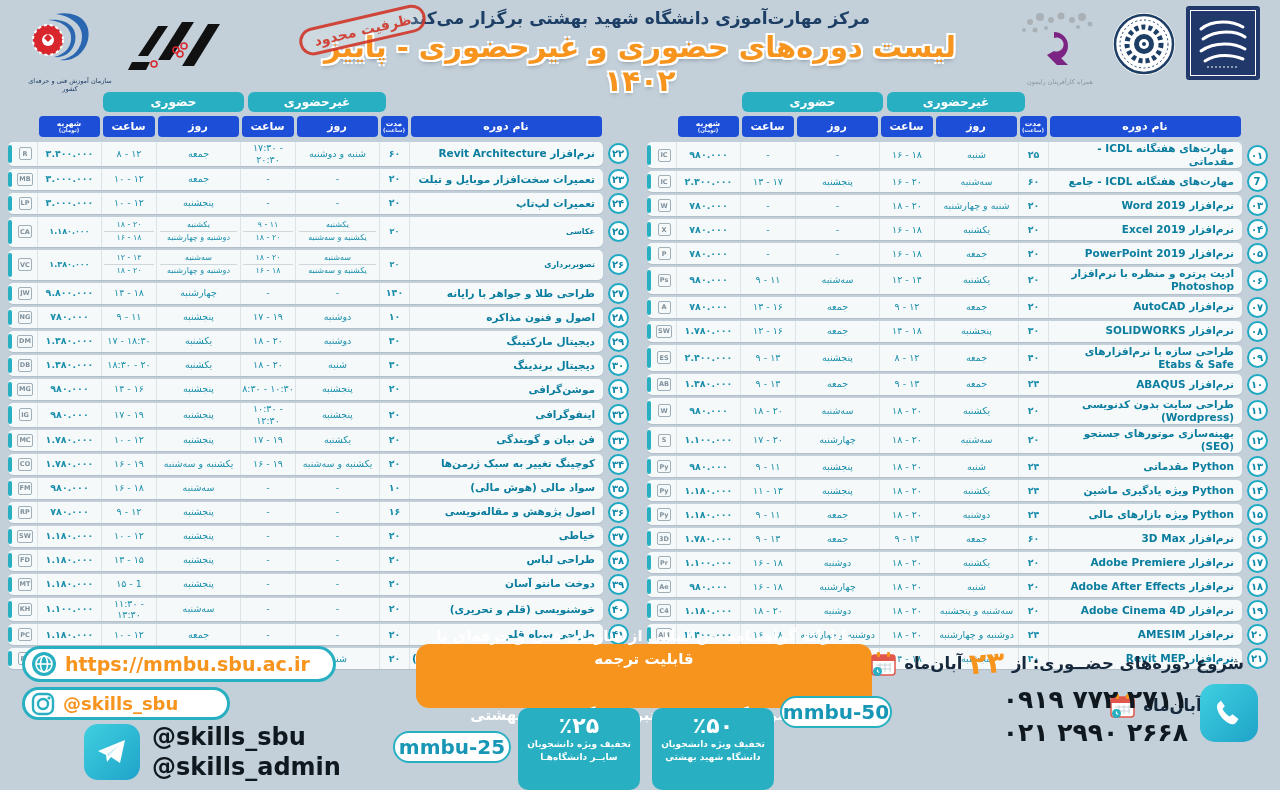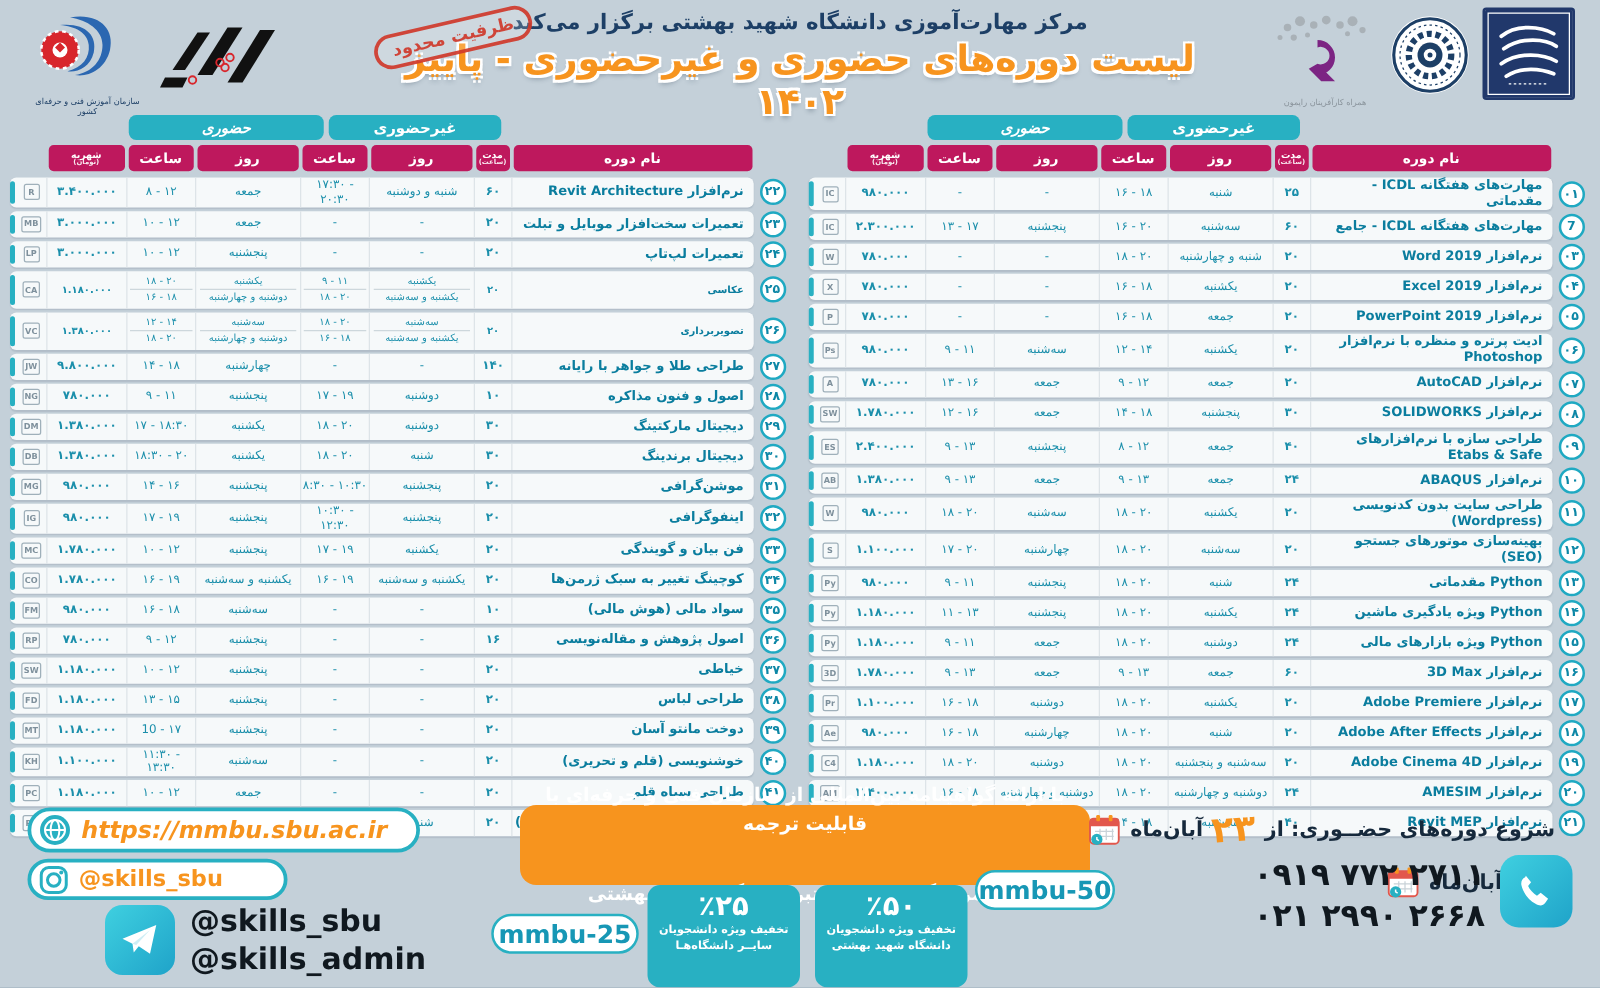--- a/index.html
+++ b/index.html
@@ -22,32 +22,32 @@
   .sbu-box{width:74px;height:74px;background:#21386b;border:2px solid #21386b;border-radius:3px;
     box-shadow:inset 0 0 0 2px #21386b, inset 0 0 0 3px #fff;display:flex;align-items:center;justify-content:center;}
 
   
   .tables{position:absolute;top:92px;right:8px;left:8px;display:flex;gap:14px;}
   .table{width:625px;}
   .gr{display:flex;margin-bottom:4px;height:20px;}
   .gsp-r{flex:1;}
   .gpill{background:#28b0c2;color:#fff;font-weight:bold;font-size:12px;border-radius:6px;
     display:flex;align-items:center;justify-content:center;margin:0 2px;}
-  .gp-on{width:138px;} .gp-in{width:156px;font-style:italic;} .gsp-l{width:93px;}
+  .gp-on{width:138px;} .gp-in{width:141px;} .gsp-l{width:93px;}
   .cr{display:flex;height:21px;margin-bottom:5px;}
   .c-badge{width:30px;flex:none;display:flex;align-items:center;justify-content:center;}
   .c-name{flex:1;display:flex;align-items:center;min-width:0;}
   .c-dur{width:30px;flex:none;}
   .c-day{width:84px;flex:none;}
   .c-hour{width:55px;flex:none;}
   .c-fee{width:64px;flex:none;}
   .c-icon{width:24px;flex:none;}
   .c-end{width:5px;flex:none;}
   .cr>div{display:flex;align-items:stretch;}
-  .opill{flex:1;margin:0 1.5px;background:#be185d;color:#fff;border-radius:4px;
+  .opill{flex:1;margin:0 1.5px;background:#1d4ed8;color:#fff;border-radius:4px;
     display:flex;align-items:center;justify-content:center;font-weight:bold;font-size:11px;}
   .opill.sm{flex-direction:column;line-height:1;font-size:7.5px;justify-content:center;}
   .opill.sm i{font-style:normal;font-size:5.5px;opacity:.9;}
 
   .trow{display:flex;margin-bottom:3px;min-height:20px;}
   .trow .c-badge{align-items:center;}
   .badge{width:21px;height:21px;border-radius:50%;background:#fff;border:2px solid #1fa9c2;
     color:#0d87a6;font-size:10px;font-weight:bold;display:flex;align-items:center;justify-content:center;}
   .rowpill{flex:1;display:flex;background:#f6f9fa;border-radius:5px;min-width:0;
     box-shadow:0 1px 1px rgba(40,60,80,.12);}
@@ -61,21 +61,21 @@
     font-size:6.5px;display:flex;align-items:center;justify-content:center;padding:0 1px;color:#7e909c;font-weight:bold;}
   .endbar{background:#28b0c2;border-radius:2px;margin:3px 1px 3px 0;width:4px;}
   .trow.tall .cell{font-size:8px;}
   .trow.tall{min-height:30px;}
   .twolines{display:flex;flex-direction:column;align-items:center;width:92%;}
   .twolines .l1{border-bottom:1px solid #cdd7dc;width:100%;padding-bottom:1px;margin-bottom:1px;}
 
   
   .pill-link{position:absolute;background:#fff;border:3px solid #28b0c2;border-radius:19px;
     display:flex;align-items:center;gap:8px;padding:0 6px;direction:ltr;}
-  .web-pill{left:22px;top:646px;width:314px;height:36px;font-style:italic;}
+  .web-pill{left:22px;top:646px;width:314px;height:36px;}
   .insta-pill{left:22px;top:687px;width:208px;height:33px;}
   .pill-link .txt{color:#F7941E;font-weight:bold;font-size:19px;}
   .insta-pill .txt{font-size:18px;}
   .tg-icon{position:absolute;left:84px;top:724px;width:56px;height:56px;border-radius:14px;
     background:linear-gradient(135deg,#3fd0e0,#1fa3c9);display:flex;align-items:center;justify-content:center;}
   .tg-handles{position:absolute;left:152px;top:722px;direction:ltr;color:#10181f;
     font-weight:bold;font-size:24px;line-height:1.25;}
   .cert-box{position:absolute;left:416px;top:644px;width:456px;height:64px;background:#F7941E;
     border-radius:13px;color:#fff;font-weight:bold;font-size:15px;display:flex;flex-direction:column;
     align-items:center;justify-content:center;line-height:1.55;text-align:center;gap:32px;}
@@ -865,21 +865,21 @@
           <div class="trow">
             <div class="c-badge">
               <span class="badge">۳۹</span>
             </div>
             <div class="rowpill">
               <div class="cell name c-name">دوخت مانتو آسان</div>
               <div class="cell dur c-dur" dir="ltr">۲۰</div>
               <div class="cell c-day">-</div>
               <div class="cell c-hour" dir="ltr">-</div>
               <div class="cell c-day">پنجشنبه</div>
-              <div class="cell c-hour" dir="ltr">10 - ۱۷</div>
+              <div class="cell c-hour" dir="ltr">۱۵ - 1</div>
               <div class="cell fee c-fee" dir="ltr">۱.۱۸۰.۰۰۰</div>
               <div class="cell icon c-icon"><span class="iconbox">MT</span></div>
               <div class="endbar c-end"></div>
             </div>
           </div>
           <div class="trow">
             <div class="c-badge">
               <span class="badge">۴۰</span>
             </div>
             <div class="rowpill">

